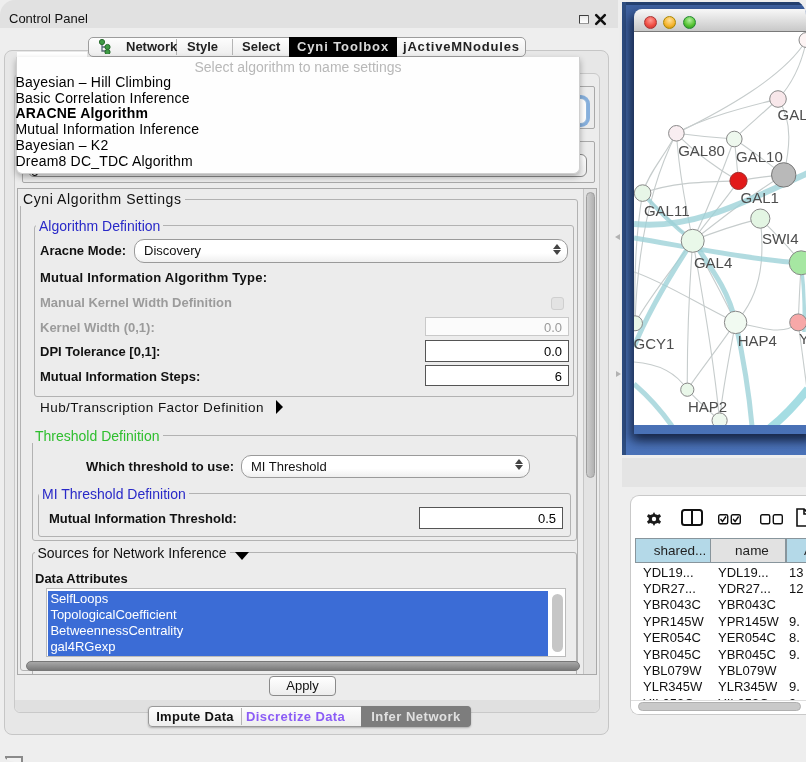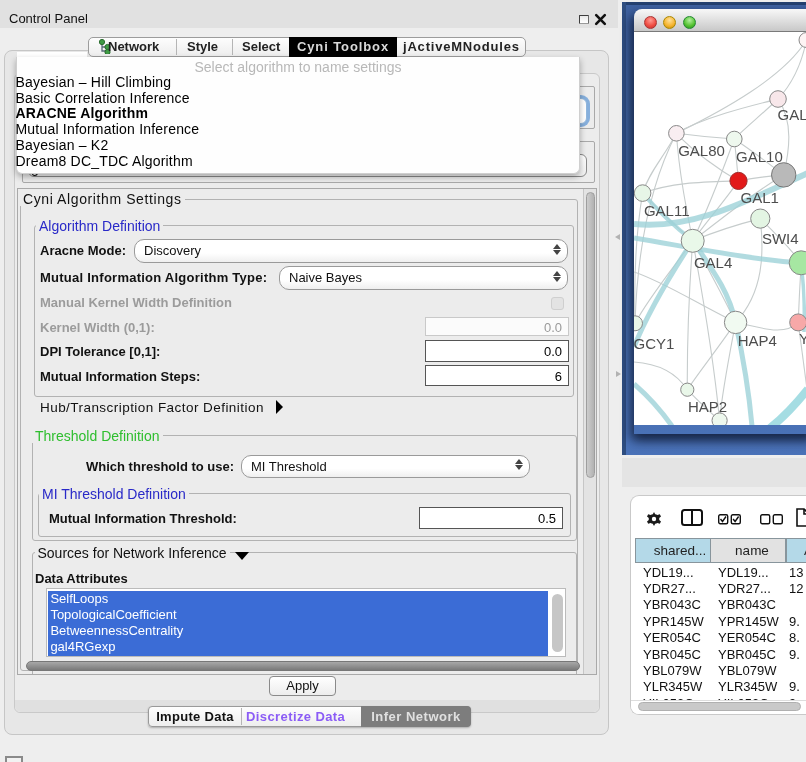--- a/index.html
+++ b/index.html
@@ -1,16 +1,16 @@
 <!DOCTYPE html>
 <html><head>
 <meta charset="utf-8">
 <style>
   html,body{margin:0;padding:0;background:#eeeeee;font-family:"Liberation Sans",sans-serif;}
-  #page{position:relative;width:806px;height:762px;overflow:hidden;background:#eeeeee;}
+  #page{position:relative;width:806px;height:762px;overflow:hidden;background:#eeeeee;border-radius:15px;}
   .abs{position:absolute;}
   .lbl{position:absolute;font-size:13.5px;color:#111;white-space:nowrap;}
   .blbl{position:absolute;font-size:13px;font-weight:bold;color:#111;white-space:nowrap;}
   .glbl{position:absolute;font-size:13px;font-weight:bold;color:#9b9b9b;white-space:nowrap;}
   .gbox{position:absolute;border:1px solid #b2b2b2;border-radius:3px;}
   .gtitle{position:absolute;font-size:14px;background:#ececec;padding:0 3px;white-space:nowrap;line-height:14px;}
   .combo{position:absolute;background:linear-gradient(#ffffff 60%,#efefef);border:1px solid #9a9a9a;border-radius:10px;font-size:13px;color:#111;}
   .combo .ctext{position:absolute;left:9px;top:0;line-height:20px;white-space:nowrap;}
   .carr{position:absolute;width:9px;}
   .carr div{width:0;height:0;border-left:4px solid transparent;border-right:4px solid transparent;margin:1px auto;}
@@ -36,21 +36,21 @@
 
   <div class="abs" id="toptabs" style="left:88px;top:37px;width:438px;height:20px;background:linear-gradient(#fdfdfd,#ededed);border:1px solid #9c9c9c;border-radius:5px;box-sizing:border-box;"></div>
   <div class="abs" style="left:176px;top:39px;width:1px;height:16px;background:#b5b5b5;"></div>
   <div class="abs" style="left:232px;top:39px;width:1px;height:16px;background:#b5b5b5;"></div>
   <svg class="abs" style="left:98px;top:39px;" width="14" height="15" viewBox="0 0 14 15">
     <path d="M4 4 L4 12 L8 12 M4 8 L8 8" stroke="#5a6a7a" stroke-width="1.3" fill="none"></path>
     <circle cx="4" cy="3" r="2.6" fill="#3f9b45" stroke="#2a6b2e"></circle>
     <circle cx="9.5" cy="8" r="2.6" fill="#3f9b45" stroke="#2a6b2e"></circle>
     <circle cx="9.5" cy="13" r="2.6" fill="#3f9b45" stroke="#2a6b2e"></circle>
   </svg>
-  <div class="abs" style="left:108px;top:37px;height:20px;line-height:20px;font-size:13px;font-weight:bold;color:#222;">Network</div>
+  <div class="abs" style="left:126px;top:37px;height:20px;line-height:20px;font-size:13px;font-weight:bold;color:#222;">Network</div>
   <div class="abs" style="left:187px;top:37px;height:20px;line-height:20px;font-size:13px;font-weight:bold;color:#222;">Style</div>
   <div class="abs" style="left:242px;top:37px;height:20px;line-height:20px;font-size:13px;font-weight:bold;color:#222;">Select</div>
   <div class="abs" style="left:289px;top:37px;width:108px;height:20px;background:#000000;line-height:20px;font-size:13px;font-weight:bold;letter-spacing:0.9px;color:#d9d9d9;text-align:center;">Cyni Toolbox</div>
   <div class="abs" style="left:403px;top:37px;height:20px;line-height:20px;font-size:13px;font-weight:bold;letter-spacing:0.8px;color:#222;">jActiveMNodules</div>
 
   <div class="abs" style="left:22px;top:86px;width:573px;height:43px;border:1px solid #a9a9a9;border-radius:2px;box-sizing:border-box;"></div>
   <div class="abs" style="left:28px;top:98px;width:559px;height:26px;background:#fff;border:1px solid #90b6dc;border-radius:6px;box-shadow:0 0 0 3px rgba(100,155,215,0.75);box-sizing:border-box;"></div>
   <div class="abs" style="left:22px;top:141px;width:573px;height:42px;border:1px solid #a9a9a9;border-radius:2px;box-sizing:border-box;"></div>
   <div class="abs" style="left:28px;top:154px;width:559px;height:23px;background:linear-gradient(#ffffff,#f0f0f0);border:1px solid #8a8a8a;border-radius:6px;box-sizing:border-box;overflow:hidden;">
       <span style="position:absolute;left:2px;top:5px;font-size:14px;color:#111;">g</span>
@@ -66,27 +66,20 @@
 
     <div class="blbl" style="left:22px;top:54px;">Aracne Mode:</div>
     <div class="combo" style="left:116px;top:50px;width:432px;height:22px;">
       <div class="ctext" style="line-height:22px;">Discovery</div>
       <div class="carr" style="right:6px;top:3px;">
           <div class="up"></div>
           <div class="dn"></div>
         </div>
     </div>
     <div class="blbl" style="left:22px;top:81px;letter-spacing:0.25px;">Mutual Information Algorithm Type:</div>
-    <div class="combo" style="left:261px;top:77px;width:287px;height:22px;">
-      <div class="ctext" style="line-height:22px;">Naive Bayes</div>
-      <div class="carr" style="right:6px;top:3px;">
-          <div class="up"></div>
-          <div class="dn"></div>
-        </div>
-    </div>
     <div class="glbl" style="left:22px;top:106px;">Manual Kernel Width Definition</div>
     <div class="abs" style="left:533px;top:108px;width:11px;height:11px;background:#e3e3e3;border:1px solid #cfcfcf;border-radius:3px;"></div>
     <div class="glbl" style="left:22px;top:131px;">Kernel Width (0,1):</div>
     <div class="tfield" style="left:407px;top:128px;width:144px;height:19px;background:#fbfbfb;border:1px solid #c9c9c9;color:#9a9a9a;line-height:19px;padding-right:6px;box-sizing:border-box;">0.0</div>
     <div class="blbl" style="left:22px;top:155px;">DPI Tolerance [0,1]:</div>
     <div class="tfield" style="left:407px;top:151px;width:144px;height:22px;border:1px solid #555;line-height:22px;padding-right:6px;box-sizing:border-box;">0.0</div>
     <div class="blbl" style="left:22px;top:180px;">Mutual Information Steps:</div>
     <div class="tfield" style="left:407px;top:176px;width:144px;height:21px;border:1px solid #555;line-height:21px;padding-right:6px;box-sizing:border-box;">6</div>
 
     <div class="lbl" style="left:22px;top:211px;letter-spacing:0.45px;">Hub/Transcription Factor Definition</div>

